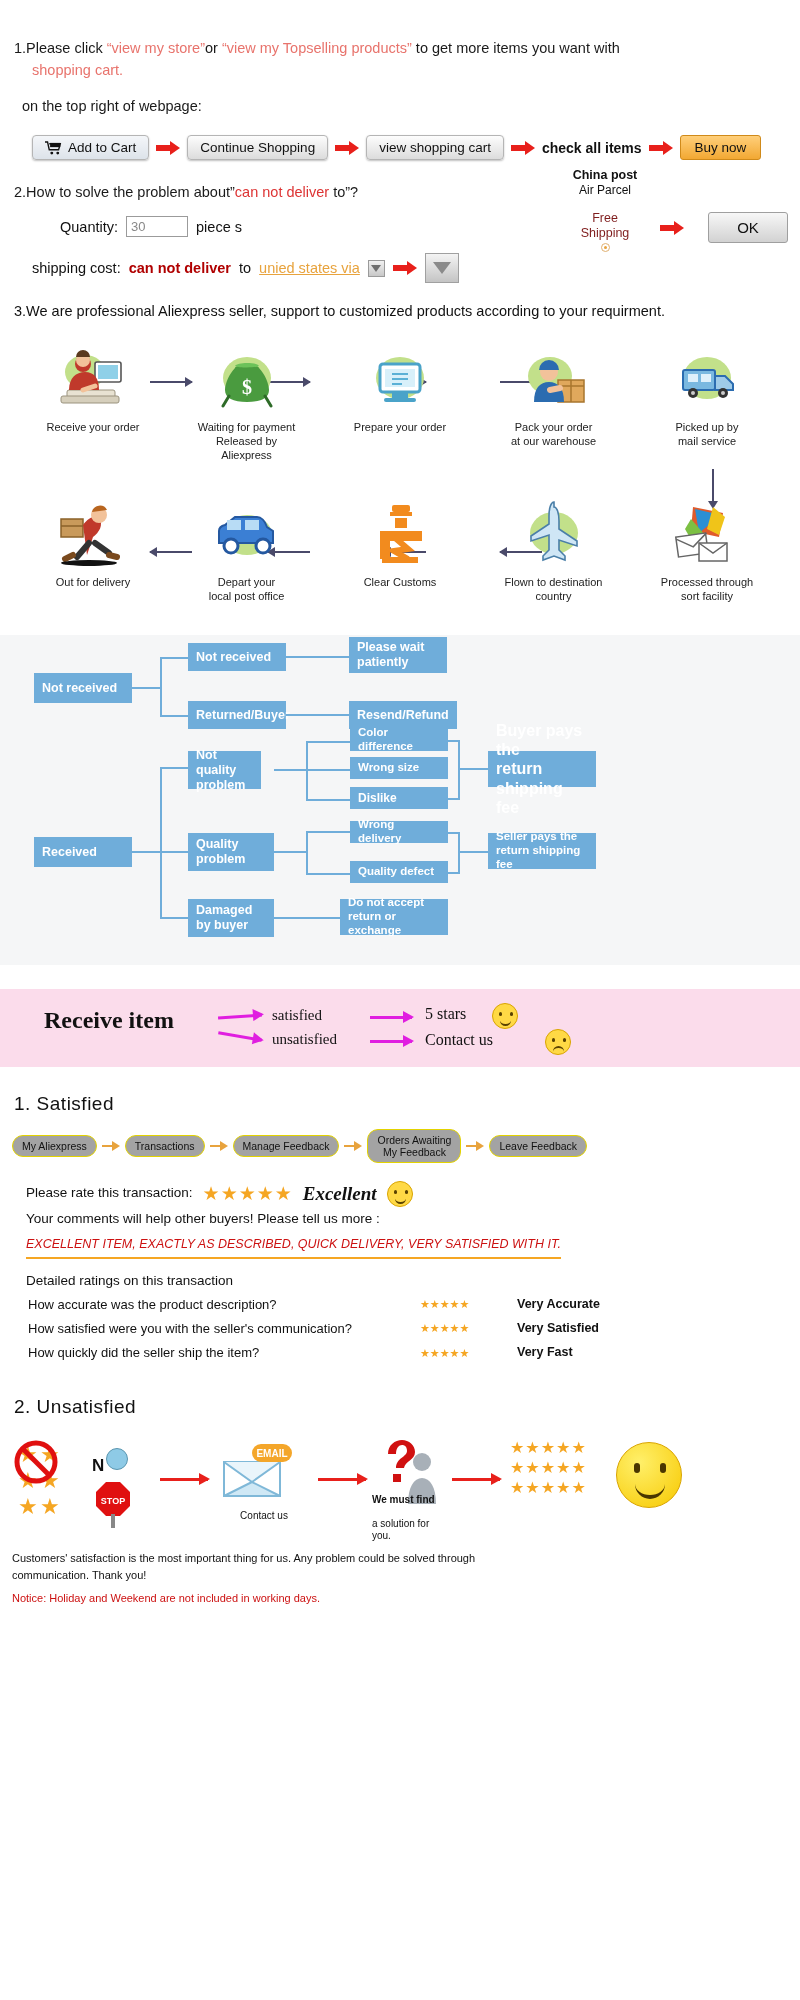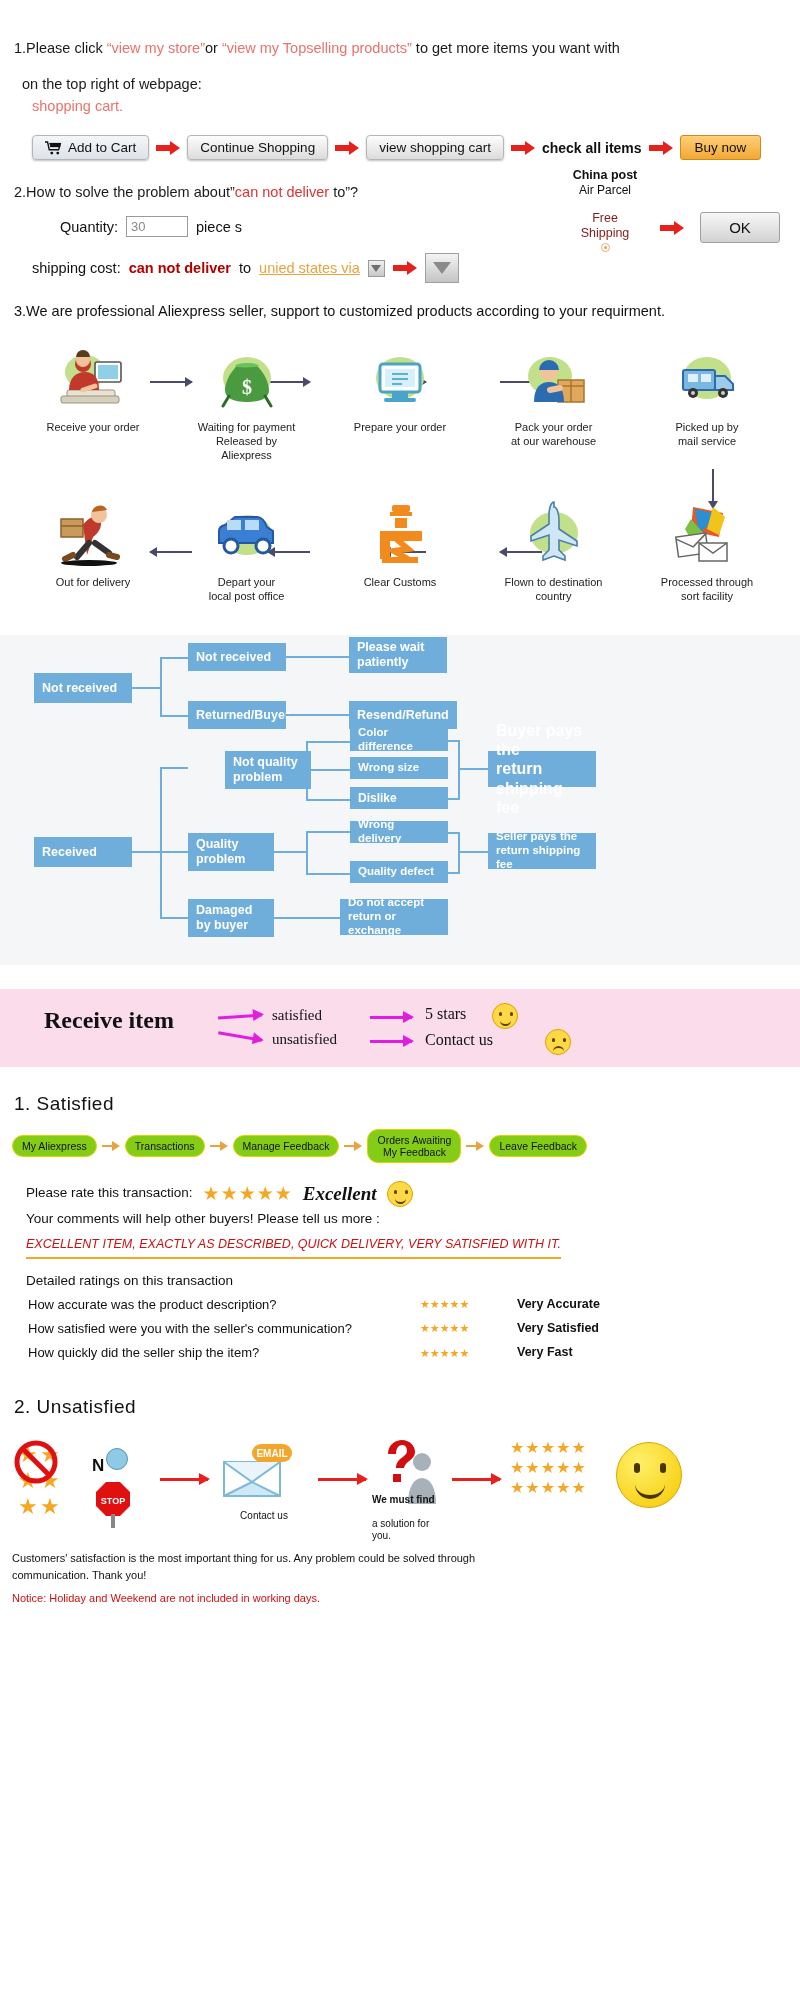--- a/index.html
+++ b/index.html
@@ -94,21 +94,21 @@
     position:absolute; left:540px; top:8px; width:130px; text-align:center;
   }
   .post-block .t1 { font-size:12.5px; font-weight:bold; }
   .post-block .t2 { font-size:12px; margin-top:1px; }
   .free-ship { color:#7f1d1d; font-size:12.5px; line-height:1.15; margin-top:14px; }
   .radio-dot {
     width:9px; height:9px; border-radius:50%; border:1px solid #e0b070;
     margin:3px auto 0; position:relative; background:#fff;
   }
   .radio-dot::after{content:"";position:absolute;inset:2px;border-radius:50%;background:#e8a33d;}
-  .ok-wrap { position:absolute; left:660px; top:52px; display:flex; align-items:center; gap:16px; }
+  .ok-wrap { position:absolute; left:660px; top:52px; display:flex; align-items:center; gap:24px; }
   .ok-btn {
     width:80px; padding:6px 0; text-align:center; font-size:15px;
     border:1px solid #9f9f9f; border-radius:3px;
     background:linear-gradient(#f7f7f7,#d2d2d2);
   }
 
   
   .s3 { padding:20px 12px 0 14px; font-size:14.5px; }
 
   
@@ -144,21 +144,21 @@
   .marr::after{content:"";position:absolute;right:-2px;top:-5px;border-top:6.5px solid transparent;border-bottom:6.5px solid transparent;border-left:11px solid #e01ee0;}
   .smile { position:absolute; width:26px; height:26px; border-radius:50%; background:#ffd945; border:1px solid #d9a400; }
   .smile::before{content:"";position:absolute;left:6px;top:8px;width:3px;height:4px;background:#5a4200;box-shadow:11px 0 0 #5a4200;border-radius:2px;}
   .smile::after{content:"";position:absolute;left:7px;top:14px;width:11px;height:6px;border-bottom:2px solid #5a4200;border-radius:0 0 8px 8px;}
   .frown::after{top:16px;border-bottom:none;border-top:2px solid #5a4200;border-radius:8px 8px 0 0;}
 
   
   .h2 { font-size:19px; margin:26px 0 0 14px; letter-spacing:.5px; }
   .chain { display:flex; align-items:center; gap:5px; margin:14px 0 0 12px; }
   .ybtn {
-    background:#84cc16; border:1px solid #e3d300; border-radius:11px;
+    background:#a3a3a3; border:1px solid #e3d300; border-radius:11px;
     font-size:10.5px; padding:4px 9px; white-space:nowrap; line-height:1.15;
     text-align:center;
   }
   .yarr { width:18px; height:10px; position:relative; flex:none; }
   .yarr::before{content:"";position:absolute;left:0;top:4px;width:11px;height:2px;background:#e8a33d;}
   .yarr::after{content:"";position:absolute;right:0;top:0;border-top:5px solid transparent;border-bottom:5px solid transparent;border-left:8px solid #e8a33d;}
 
   .rate-block { margin:16px 0 0 26px; font-size:13.5px; line-height:1.55; }
   .stars { color:#f5a623; letter-spacing:1px; }
   .stars.big { font-size:19px; }
@@ -192,22 +192,22 @@
 </style>
 </head>
 <body>
 
 <div class="page">
 
   <div class="s1">
     <div class="sec-text">
       <span>1.Please click </span><span class="red">“view my store”</span><span>or </span><span class="red">“view my Topselling products”</span><span> to get more items you want with</span>
     </div>
+    <div class="sec-text l2 red">shopping cart.</div>
     <div class="sec-text l3">on the top right of webpage:</div>
-    <div class="sec-text l2 red">shopping cart.</div>
 
     <div class="btnrow">
       <div class="gbtn cart">
         <span class="cart-ico">
           <svg viewBox="0 0 20 16" width="17" height="14">
               <path d="M0 1h3l2 9h11l2-7H5" fill="none" stroke="#111" stroke-width="1.6"></path>
               <rect x="6" y="2" width="12" height="5" fill="#111"></rect>
               <circle cx="8" cy="14" r="1.7" fill="#111"></circle>
               <circle cx="15" cy="14" r="1.7" fill="#111"></circle>
             </svg>
@@ -462,21 +462,21 @@
 patiently</div>
     <div class="bx" style="left:349px; top:66px; width:108px; height:28px;">Resend/Refund</div>
 
     <div class="bx" style="left:34px; top:202px; width:98px; height:30px;">Received</div>
     <div class="ln" style="left:132px; top:216px; width:30px; height:2px;"></div>
     <div class="ln" style="left:160px; top:132px; width:2px; height:152px;"></div>
     <div class="ln" style="left:160px; top:132px; width:28px; height:2px;"></div>
     <div class="ln" style="left:160px; top:216px; width:28px; height:2px;"></div>
     <div class="ln" style="left:160px; top:282px; width:28px; height:2px;"></div>
 
-    <div class="bx" style="left:188px; top:116px; width:86px; height:38px; white-space:pre-line;margin-left:37px;">Not quality
+    <div class="bx" style="left:188px; top:116px; width:73px; height:38px; white-space:pre-line;">Not quality
 problem</div>
     <div class="bx" style="left:188px; top:198px; width:86px; height:38px; white-space:pre-line;">Quality
 problem</div>
     <div class="bx" style="left:188px; top:264px; width:86px; height:38px; white-space:pre-line;">Damaged
 by buyer</div>
 
     <div class="ln" style="left:274px; top:134px; width:34px; height:2px;"></div>
     <div class="ln" style="left:306px; top:106px; width:2px; height:60px;"></div>
     <div class="ln" style="left:306px; top:106px; width:44px; height:2px;"></div>
     <div class="ln" style="left:306px; top:134px; width:44px; height:2px;"></div>

